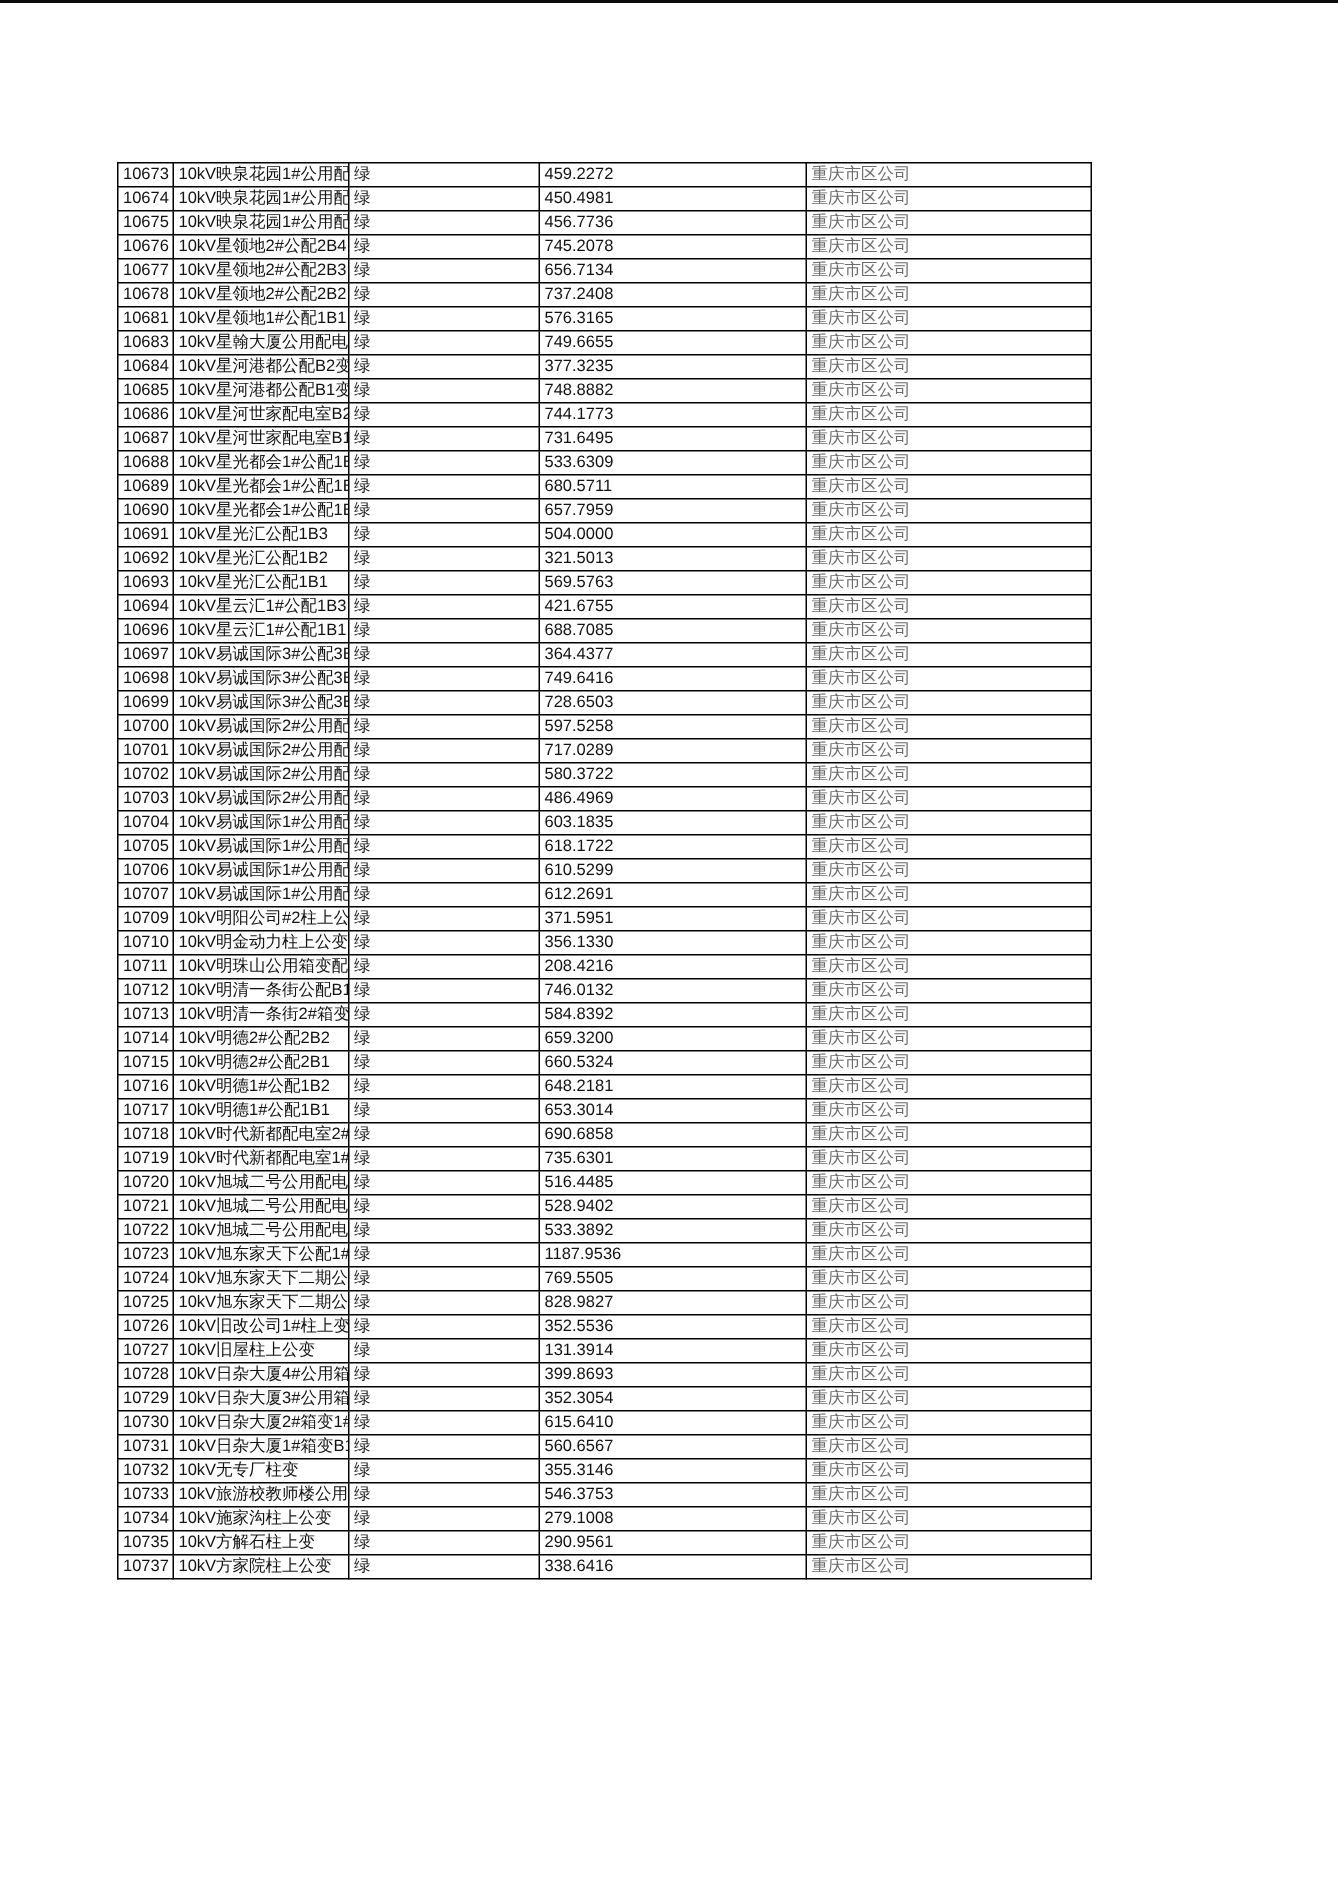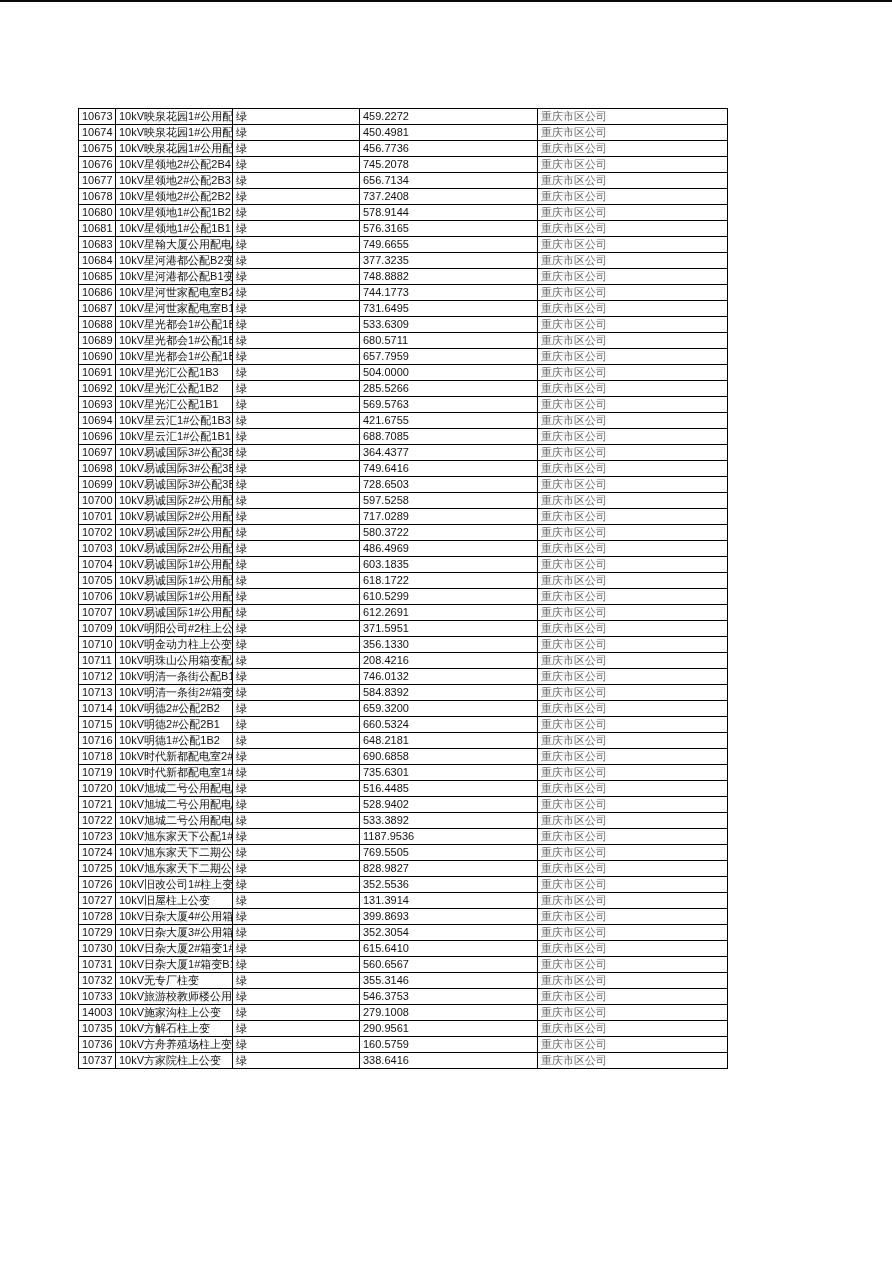--- a/index.html
+++ b/index.html
@@ -97,27 +97,20 @@
         <td class="col-company">重庆市区公司</td>
       </tr>
       <tr>
         <td class="col-id">10678</td>
         <td class="col-name">10kV星领地2#公配2B2</td>
         <td class="col-status">绿</td>
         <td class="col-value">737.2408</td>
         <td class="col-company">重庆市区公司</td>
       </tr>
       <tr>
-        <td class="col-id">10680</td>
-        <td class="col-name">10kV星领地1#公配1B2</td>
-        <td class="col-status">绿</td>
-        <td class="col-value">578.9144</td>
-        <td class="col-company">重庆市区公司</td>
-      </tr>
-      <tr>
         <td class="col-id">10681</td>
         <td class="col-name">10kV星领地1#公配1B1</td>
         <td class="col-status">绿</td>
         <td class="col-value">576.3165</td>
         <td class="col-company">重庆市区公司</td>
       </tr>
       <tr>
         <td class="col-id">10683</td>
         <td class="col-name">10kV星翰大厦公用配电房</td>
         <td class="col-status">绿</td>
@@ -177,21 +170,21 @@
         <td class="col-id">10691</td>
         <td class="col-name">10kV星光汇公配1B3</td>
         <td class="col-status">绿</td>
         <td class="col-value">504.0000</td>
         <td class="col-company">重庆市区公司</td>
       </tr>
       <tr>
         <td class="col-id">10692</td>
         <td class="col-name">10kV星光汇公配1B2</td>
         <td class="col-status">绿</td>
-        <td class="col-value">285.5266</td>
+        <td class="col-value">321.5013</td>
         <td class="col-company">重庆市区公司</td>
       </tr>
       <tr>
         <td class="col-id">10693</td>
         <td class="col-name">10kV星光汇公配1B1</td>
         <td class="col-status">绿</td>
         <td class="col-value">569.5763</td>
         <td class="col-company">重庆市区公司</td>
       </tr>
       <tr>
@@ -335,20 +328,27 @@
         <td class="col-company">重庆市区公司</td>
       </tr>
       <tr>
         <td class="col-id">10716</td>
         <td class="col-name">10kV明德1#公配1B2</td>
         <td class="col-status">绿</td>
         <td class="col-value">648.2181</td>
         <td class="col-company">重庆市区公司</td>
       </tr>
       <tr>
+        <td class="col-id">10717</td>
+        <td class="col-name">10kV明德1#公配1B1</td>
+        <td class="col-status">绿</td>
+        <td class="col-value">653.3014</td>
+        <td class="col-company">重庆市区公司</td>
+      </tr>
+      <tr>
         <td class="col-id">10718</td>
         <td class="col-name">10kV时代新都配电室2#变</td>
         <td class="col-status">绿</td>
         <td class="col-value">690.6858</td>
         <td class="col-company">重庆市区公司</td>
       </tr>
       <tr>
         <td class="col-id">10719</td>
         <td class="col-name">10kV时代新都配电室1#变</td>
         <td class="col-status">绿</td>
@@ -447,38 +447,31 @@
         <td class="col-company">重庆市区公司</td>
       </tr>
       <tr>
         <td class="col-id">10733</td>
         <td class="col-name">10kV旅游校教师楼公用箱</td>
         <td class="col-status">绿</td>
         <td class="col-value">546.3753</td>
         <td class="col-company">重庆市区公司</td>
       </tr>
       <tr>
-        <td class="col-id">14003</td>
+        <td class="col-id">10734</td>
         <td class="col-name">10kV施家沟柱上公变</td>
         <td class="col-status">绿</td>
         <td class="col-value">279.1008</td>
         <td class="col-company">重庆市区公司</td>
       </tr>
       <tr>
         <td class="col-id">10735</td>
         <td class="col-name">10kV方解石柱上变</td>
         <td class="col-status">绿</td>
         <td class="col-value">290.9561</td>
-        <td class="col-company">重庆市区公司</td>
-      </tr>
-      <tr>
-        <td class="col-id">10736</td>
-        <td class="col-name">10kV方舟养殖场柱上变</td>
-        <td class="col-status">绿</td>
-        <td class="col-value">160.5759</td>
         <td class="col-company">重庆市区公司</td>
       </tr>
       <tr>
         <td class="col-id">10737</td>
         <td class="col-name">10kV方家院柱上公变</td>
         <td class="col-status">绿</td>
         <td class="col-value">338.6416</td>
         <td class="col-company">重庆市区公司</td>
       </tr>
     </tbody>

